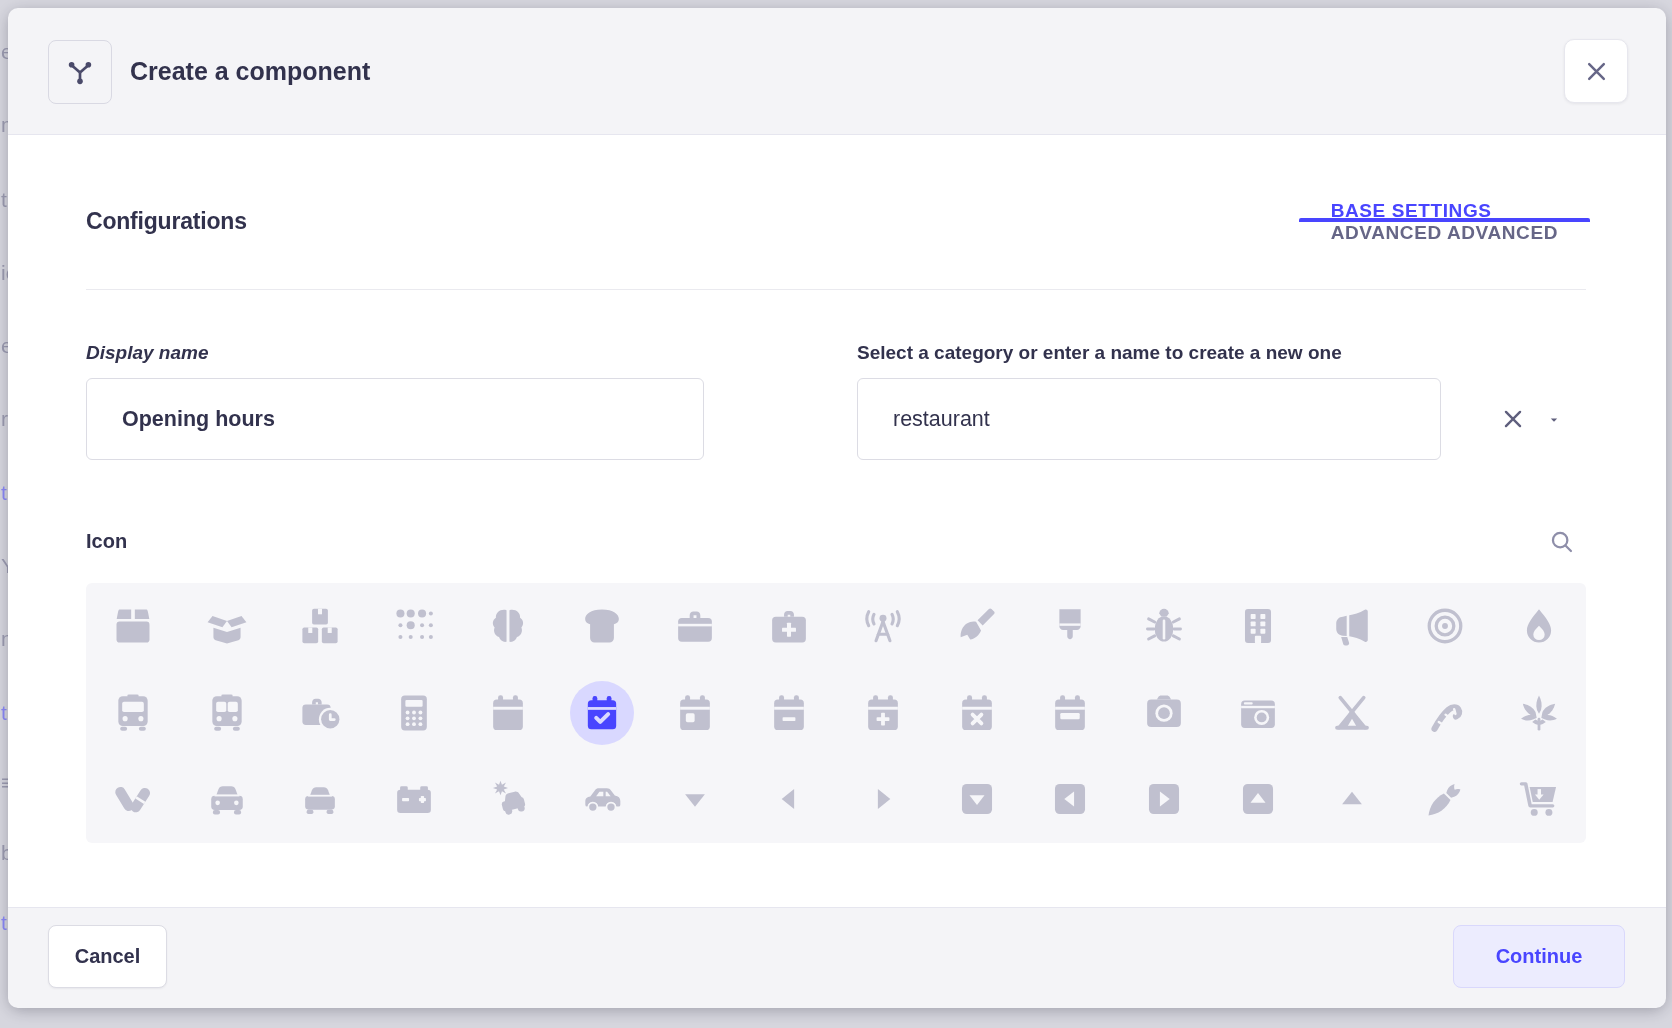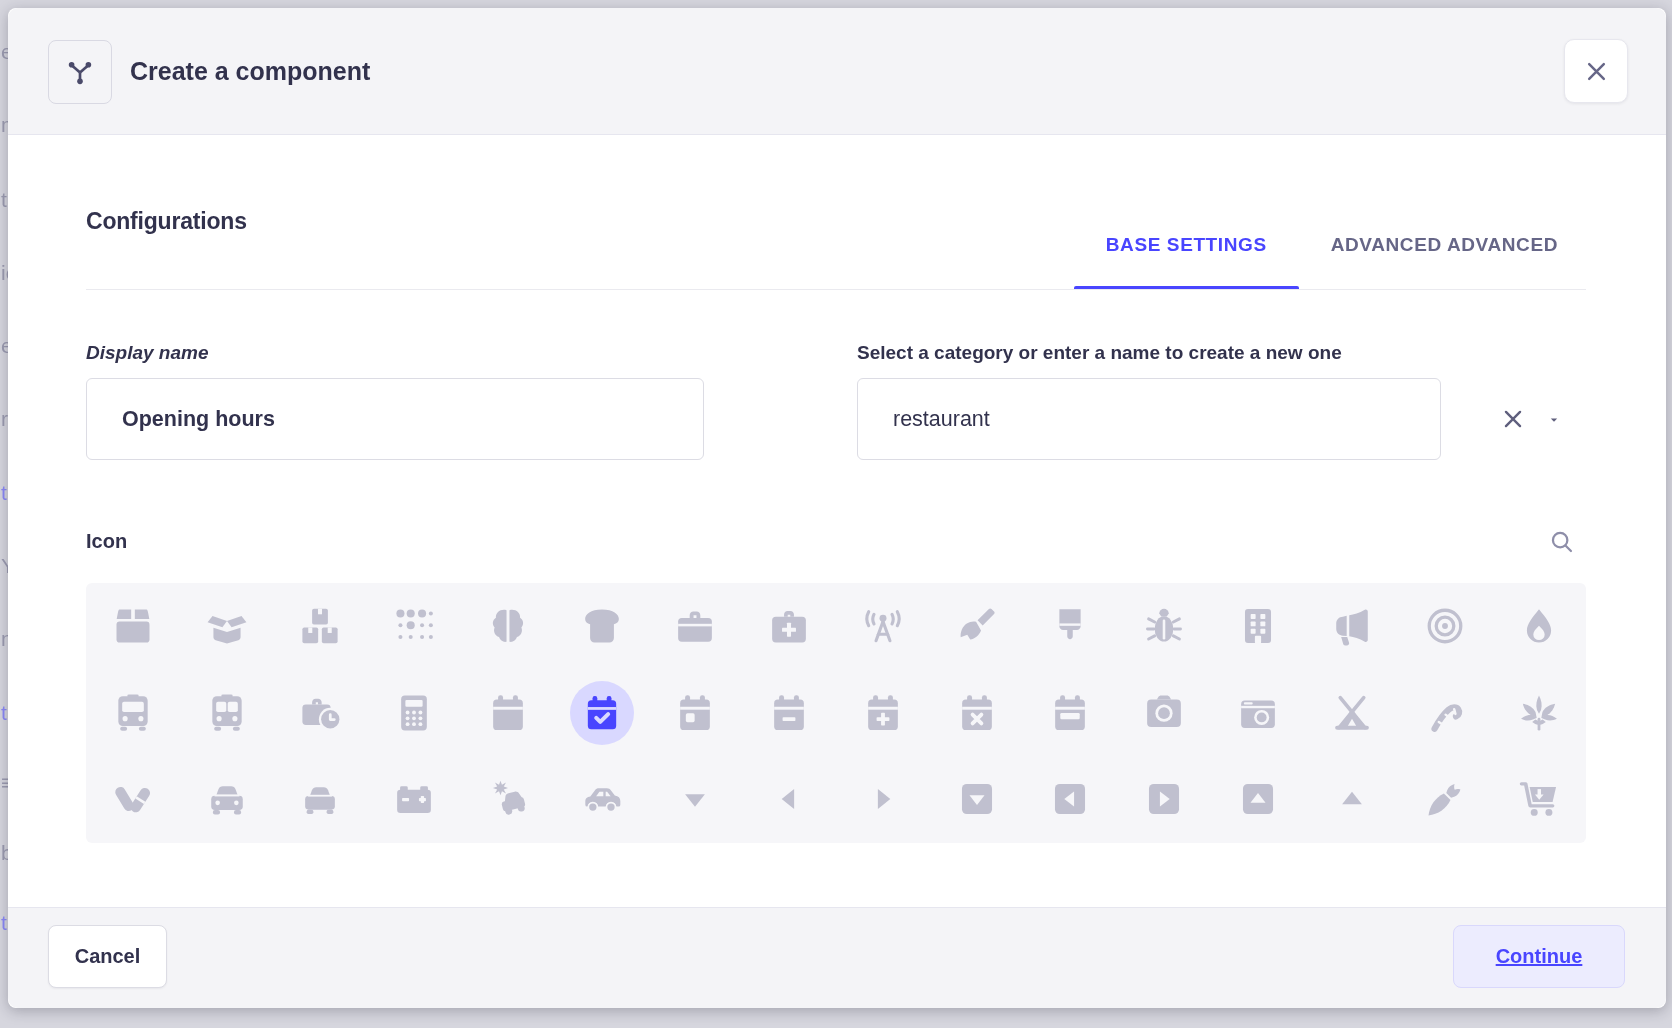--- a/index.html
+++ b/index.html
@@ -1,33 +1,33 @@
 <!DOCTYPE html>
 <html><head>
 <meta charset="utf-8">
 <style>
   html,body{margin:0;padding:0;background:#b9b9c4;font-family:"Liberation Sans",sans-serif;}
   .stage{position:relative;width:1672px;height:1028px;background:var(--backdrop,#d6d6de);overflow:hidden;}
   .frag{position:absolute;left:1px;font-size:21px;color:#9b9bb0;}
   .frag.blue{color:#8a88f7;}
-  .modal{position:absolute;left:8px;top:8px;width:1658px;height:1000px;background:#fff;border-radius:8px;
+  .modal{position:absolute;left:8px;top:8px;width:1658px;height:1000px;background:#fff;border-radius:14px;
          box-shadow:0 3px 14px rgba(33,33,52,.28);}
   .m-header{position:absolute;top:0;left:0;right:0;height:126px;background:var(--chrome-bg,#f4f4f7);
             border-bottom:1px solid #e6e6ef;border-radius:10px 10px 0 0;}
   .hicon{position:absolute;left:40px;top:32px;width:62px;height:62px;border:1px solid #d9d9e3;border-radius:8px;
          display:flex;align-items:center;justify-content:center;color:#4a4a6a;}
   .hicon svg{width:32px;height:32px;}
   .m-title{position:absolute;left:122px;top:0;height:126px;display:flex;align-items:center;
            font-size:25px;font-weight:bold;color:var(--text-dark,#32324d);}
   .close-btn{position:absolute;right:38px;top:31px;width:64px;height:64px;background:#fff;border:1px solid #e7e7ee;
              border-radius:10px;display:flex;align-items:center;justify-content:center;color:#666687;cursor:pointer;
              box-shadow:0 1px 3px rgba(33,33,52,.08);}
   .close-btn svg{width:27px;height:27px;}
   .heading{position:absolute;left:78px;top:200px;font-size:23px;font-weight:bold;color:var(--text-dark,#32324d);letter-spacing:-.2px;}
-  .tabs{position:absolute;right:76px;top:192px;height:90px;display:flex;}
+  .tabs{position:absolute;right:76px;top:192px;height:90px;display:flex;flex-direction:column;}
   .tab{display:flex;align-items:center;padding:0 32px;font-size:19px;font-weight:bold;letter-spacing:.6px;
        color:var(--text-muted,#666687);position:relative;cursor:pointer;white-space:nowrap;}
   .tab.active{color:var(--primary,#4945ff);}
   .tab.active::after{content:"";position:absolute;left:0;right:0;bottom:0;height:4px;background:var(--primary,#4945ff);
                      border-radius:2px 2px 0 0;}
   .divider{position:absolute;left:78px;width:1500px;top:281px;height:1px;background:#eaeaef;}
   .field-label{position:absolute;top:334px;font-size:19px;font-weight:bold;color:var(--text-dark,#32324d);}
   .text-input{position:absolute;top:370px;height:82px;border:1px solid var(--border,#dcdce4);border-radius:6px;
               background:#fff;box-sizing:border-box;font-size:21.5px;color:var(--text-dark,#32324d);
               padding:0 120px 0 35px;font-family:"Liberation Sans",sans-serif;outline:none;}
@@ -52,21 +52,21 @@
   .halo{width:64px;height:64px;border-radius:50%;background:var(--selected-halo,#d9d8ff);
         display:flex;align-items:center;justify-content:center;}
   .halo svg{width:42px;height:42px;}
   .m-footer{position:absolute;left:0;right:0;bottom:0;height:100px;background:var(--chrome-bg,#f4f4f7);
             border-top:1px solid #e6e6ef;border-radius:0 0 10px 10px;}
   .btn{position:absolute;top:17px;height:63px;border-radius:8px;font-size:20px;font-weight:bold;cursor:pointer;
        font-family:"Liberation Sans",sans-serif;display:flex;align-items:center;justify-content:center;box-sizing:border-box;}
   .btn-cancel{left:40px;width:119px;background:#fff;border:1px solid var(--border,#dcdce4);color:var(--text-dark,#32324d);
               box-shadow:0 1px 2px rgba(33,33,52,.06);}
   .btn-continue{right:41px;width:172px;background:var(--continue-bg,#ececfe);border:1px solid var(--continue-border,#d9d8fc);
-                color:var(--primary,#4945ff);text-decoration:underline;}
+                color:var(--primary,#4945ff);}
 </style>
 </head>
 <body>
 
 <div class="stage" style="--primary: #4945ff; --selected-halo: #d9d8ff; --icon-gray: #c0c0cf; --text-dark: #32324d; --text-muted: #666687; --panel-bg: #f6f6f9; --chrome-bg: #f4f4f7; --border: #dcdce4; --backdrop: #d6d6de; --continue-bg: #ececfe; --continue-border: #d9d8fc;">
   <div id="frags">
       <span class="frag" style="top: 40px;">e</span>
       <span class="frag" style="top: 113px;">m</span>
       <span class="frag" style="top: 188px;">t</span>
       <span class="frag" style="top: 261px;">ic</span>

